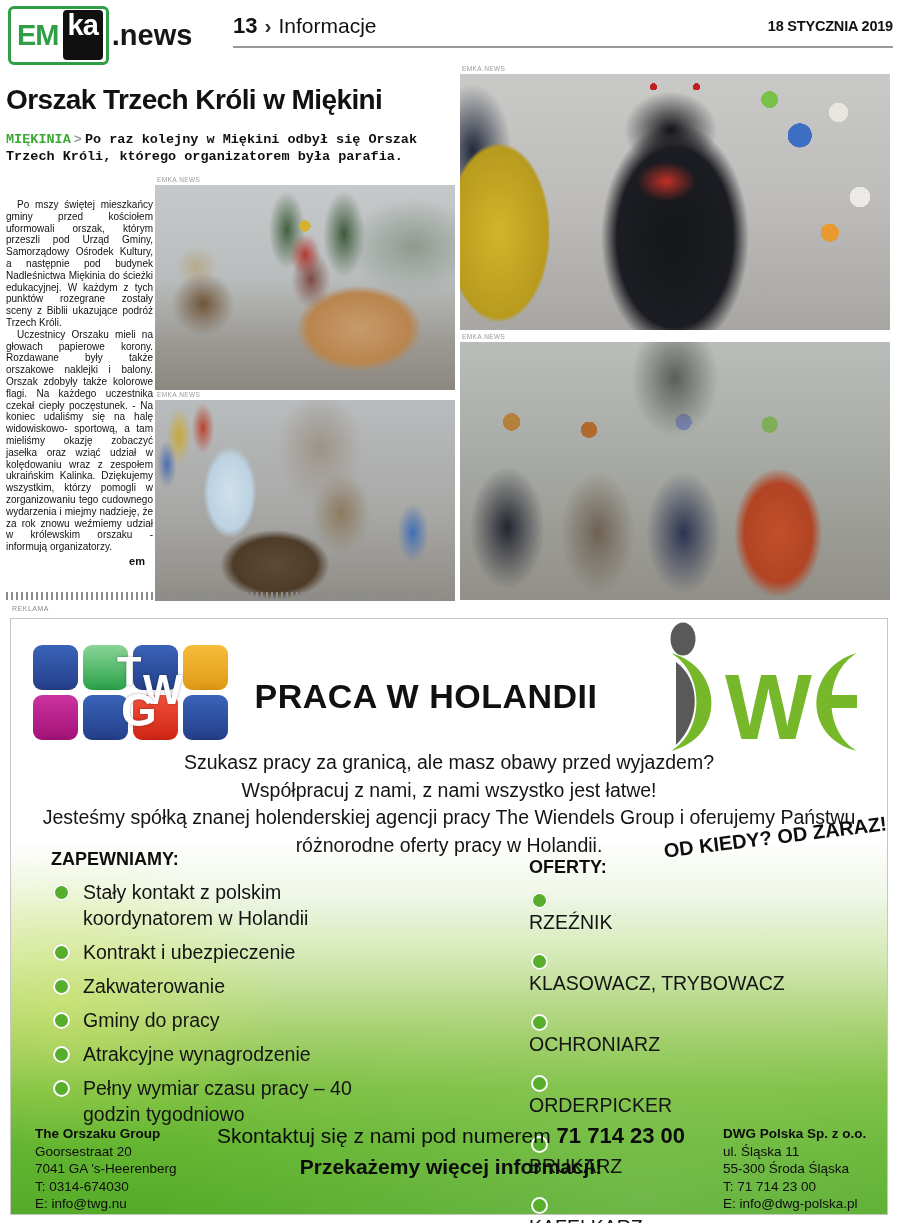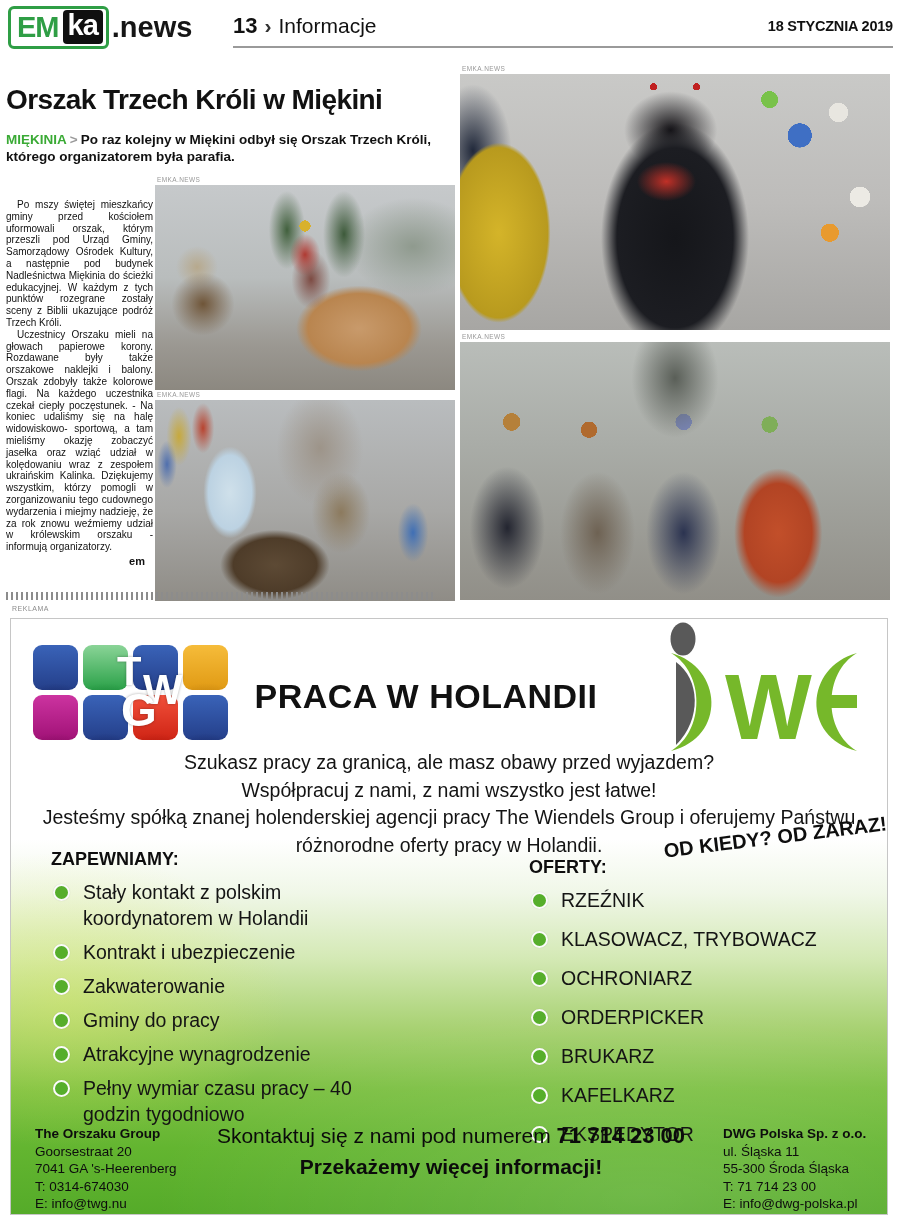--- a/index.html
+++ b/index.html
@@ -3,32 +3,32 @@
 <meta charset="utf-8">
 <style>
   html,body{margin:0;padding:0;background:#fff;}
   #page{position:relative;width:900px;height:1223px;background:#fff;overflow:hidden;
         font-family:"Liberation Sans",sans-serif;color:#111;}
 
   
   .logo{position:absolute;left:8px;top:6px;display:flex;align-items:center;}
   .logo-box{border:3px solid #2f9e45;border-radius:6px;padding:1px 3px 2px 6px;display:flex;align-items:center;gap:4px;}
   .logo-em{color:#2f9e45;font-weight:800;font-size:29px;letter-spacing:-1px;line-height:1;}
-  .logo-ka{background:#101010;color:#fff;font-weight:800;font-size:29px;line-height:1;padding:1px 5px 4px;border-radius:4px;letter-spacing:-1px;}
+  .logo-ka{background:#101010;color:#fff;font-weight:800;font-size:29px;line-height:1;padding:1px 5px 20px;border-radius:4px;letter-spacing:-1px;}
   .logo-news{color:#161616;font-weight:600;font-size:29px;letter-spacing:0;margin-left:3px;line-height:1;}
   .section-head{position:absolute;left:233px;top:13px;font-size:21px;white-space:nowrap;}
   .section-head .pg{font-weight:800;font-size:22px;}
   .section-head .sep{font-weight:700;margin:0 7px;color:#333;}
   .section-head .sec{font-weight:400;color:#111;}
   .date{position:absolute;right:7px;top:18px;font-weight:800;font-size:14.5px;letter-spacing:-0.2px;}
   .header-rule{position:absolute;left:233px;top:46px;width:660px;height:2px;background:#9a9a9a;}
 
   
   .article-title{position:absolute;left:6px;top:84px;font-size:28px;font-weight:800;letter-spacing:-0.6px;white-space:nowrap;}
-  .lead{position:absolute;left:6px;top:131px;width:440px;font-size:13.5px;font-weight:700;line-height:17px;}
+  .lead{position:absolute;left:6px;top:131px;width:440px;font-size:13.5px;font-weight:700;line-height:17px;font-family:Liberation Mono, monospace;}
   .lead-tag{color:#3aaa35;font-weight:800;}
   .lead-sep{color:#9a9a9a;margin:0 3px;font-weight:700;}
   .article-body{position:absolute;left:6px;top:199px;width:147px;font-size:10px;line-height:11.8px;text-align:justify;}
   .article-body p{margin:0;text-indent:11px;}
   .byline{text-align:right;font-weight:700;font-size:11px;margin-top:3px;padding-right:8px;}
 
   .credit{position:absolute;font-size:6.5px;color:#999;letter-spacing:0.4px;}
 
   .photo{position:absolute;overflow:hidden;}
   .photo-kings{left:155px;top:185px;width:300px;height:205px;background:
@@ -108,21 +108,21 @@
 
   .intro{position:absolute;left:0;top:130px;width:876px;text-align:center;
          font-size:19.5px;line-height:27.5px;color:#141414;}
   .odkiedy{position:absolute;left:652px;top:207px;font-size:20px;font-weight:800;
            transform:rotate(-7deg);white-space:nowrap;color:#0e0e0e;}
 
   .col-h{font-size:18px;font-weight:700;margin-bottom:9px;color:#0e0e0e;}
   .zap{position:absolute;left:40px;top:230px;width:330px;}
   .ofe{position:absolute;left:518px;top:238px;width:350px;}
   .li{display:flex;margin-bottom:8px;}
-  .ofe .li{margin-bottom:13px;}
+  .ofe .li{margin-bottom:13px;flex-direction:column;}
   .dot{width:13px;height:13px;border-radius:50%;background:#56ae2b;border:2px solid #fbfbf9;
        margin:5px 13px 0 2px;flex:none;box-shadow:0 0 1px rgba(0,0,0,0.18);}
   .li .txt{font-size:19.5px;line-height:26px;width:270px;color:#141414;}
   .ofe .li .txt{width:300px;white-space:nowrap;}
 
   .f-left{position:absolute;left:24px;top:506px;font-size:13.5px;line-height:17.5px;color:#0d0d0d;}
   .f-right{position:absolute;left:712px;top:506px;font-size:13.5px;line-height:17.5px;color:#0d0d0d;}
   .f-name{font-weight:800;}
   .f-center{position:absolute;left:188px;top:502px;width:504px;text-align:center;
             font-size:21px;line-height:30.5px;color:#0b0b0b;}

